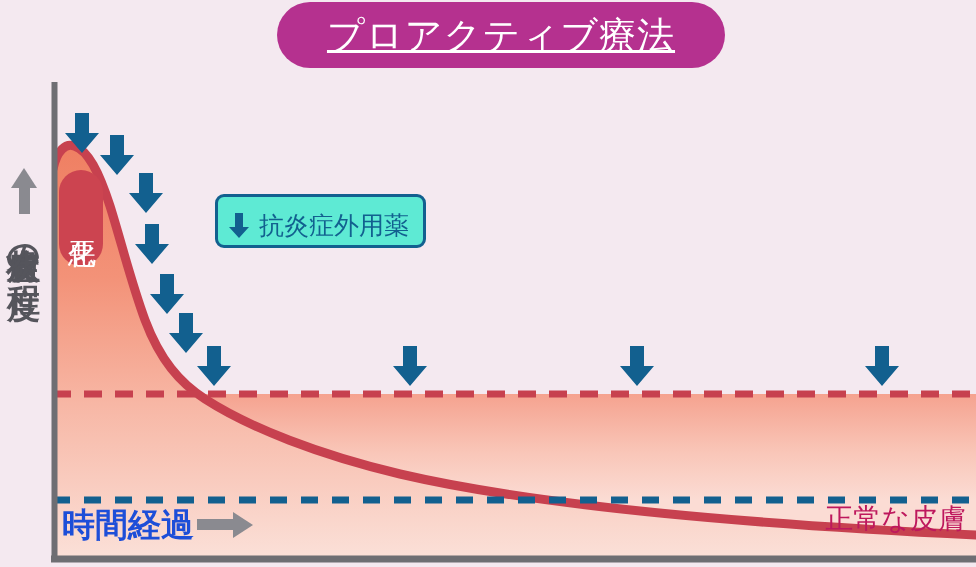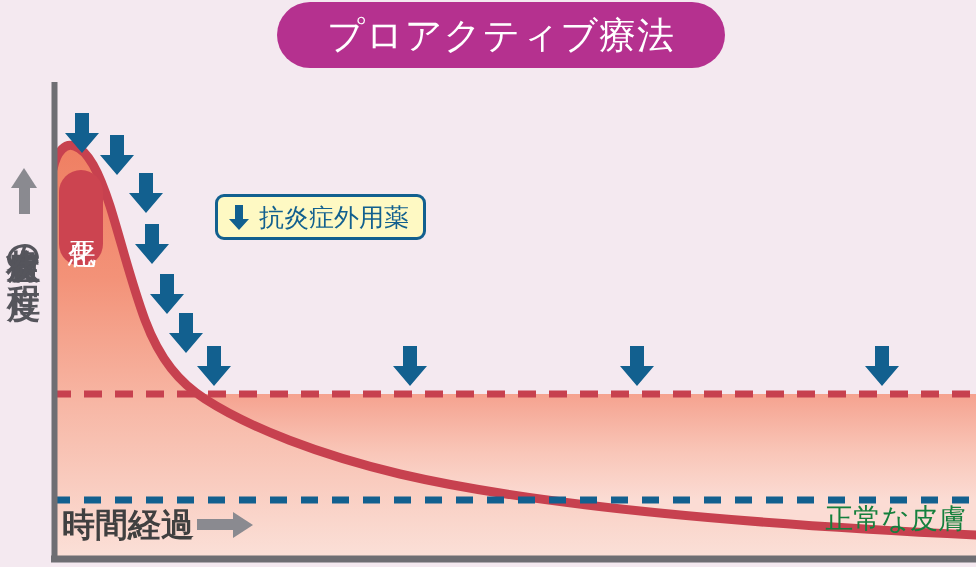--- a/index.html
+++ b/index.html
@@ -28,20 +28,21 @@
     display: flex;
     align-items: center;
     justify-content: center;
   }
   .title-pill .title-text {
     color: #ffffff;
     font-size: 37px;
     letter-spacing: 1px;
     line-height: 1;
     white-space: nowrap;
+    text-decoration: underline;
   }
 
   
   #plot {
     position: absolute;
     left: 0;
     top: 0;
   }
 
   
@@ -99,24 +100,24 @@
     line-height: 1.03;
     letter-spacing: 0px;
   }
 
   
   .legend-box {
     position: absolute;
     left: 215px;
     top: 194px;
     height: 40px;
-    padding: 0 14px 0 10px;
+    padding: 8px 14px 0 10px;
     border: 3px solid #12608f;
     border-radius: 9px;
-    background: #fef9c3;
+    background: #5eead4;
     display: flex;
     align-items: center;
     gap: 9px;
   }
   .legend-arrow {
     display: block;
   }
   .legend-label {
     font-size: 25px;
     color: #12608f;
@@ -132,37 +133,37 @@
     font-size: 25px;
     color: #55555c;
     white-space: nowrap;
     line-height: 1;
   }
   .note-normal {
     position: absolute;
     right: 10px;
     top: 505px;
     font-size: 28px;
-    color: #15803d;
+    color: #be185d;
     white-space: nowrap;
     line-height: 1;
   }
 
   
   .time-label {
     position: absolute;
     left: 62px;
     top: 508px;
     display: flex;
     align-items: center;
     gap: 2px;
   }
   .time-text {
     font-size: 33px;
-    color: #404040;
+    color: #1d4ed8;
     line-height: 1;
     white-space: nowrap;
     font-weight: bold;
   }
   .time-arrow-wrap {
     display: flex;
     align-items: center;
     margin-left: 1px;
   }
   .time-arrow-stem {

